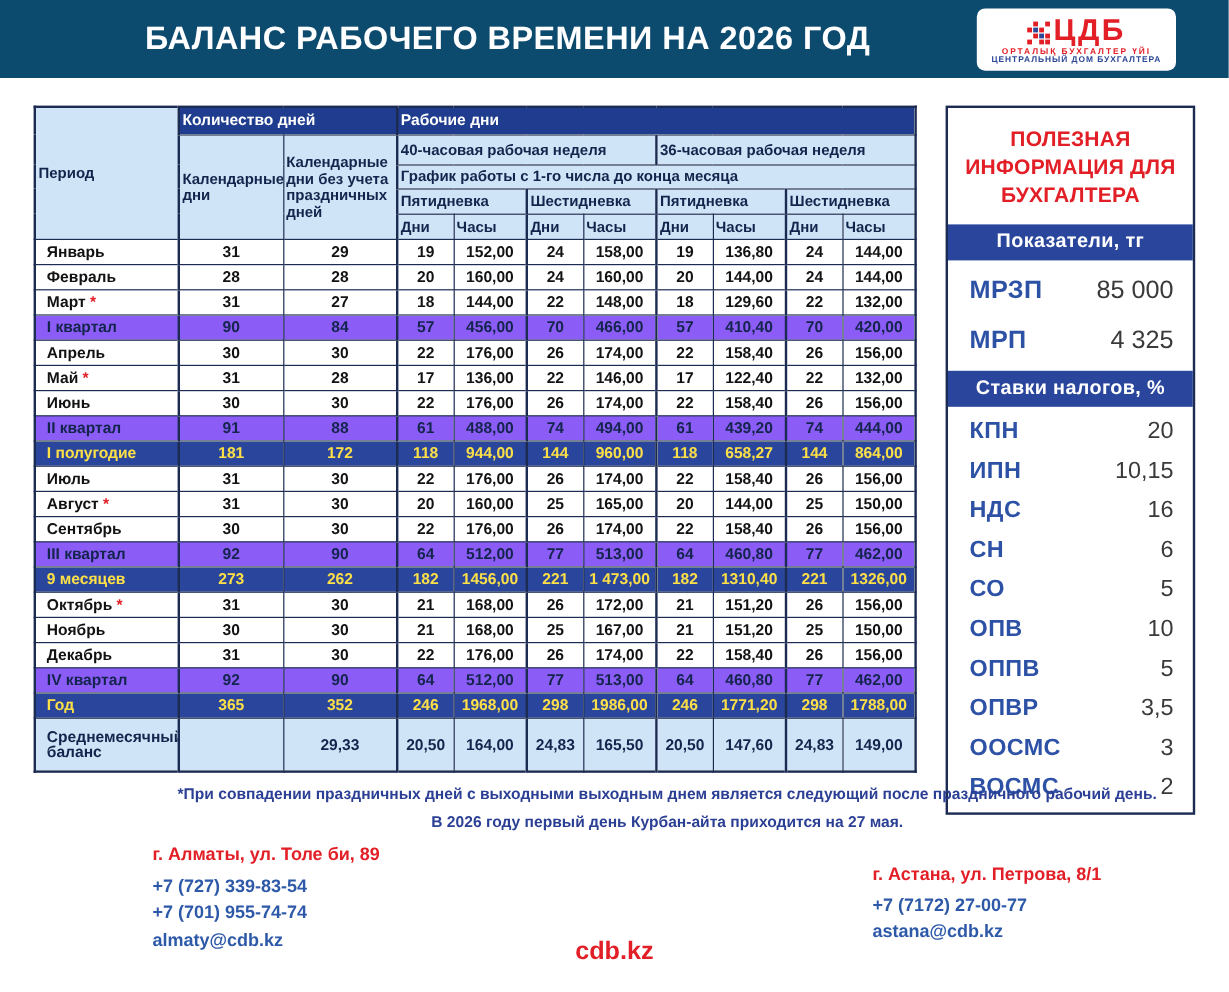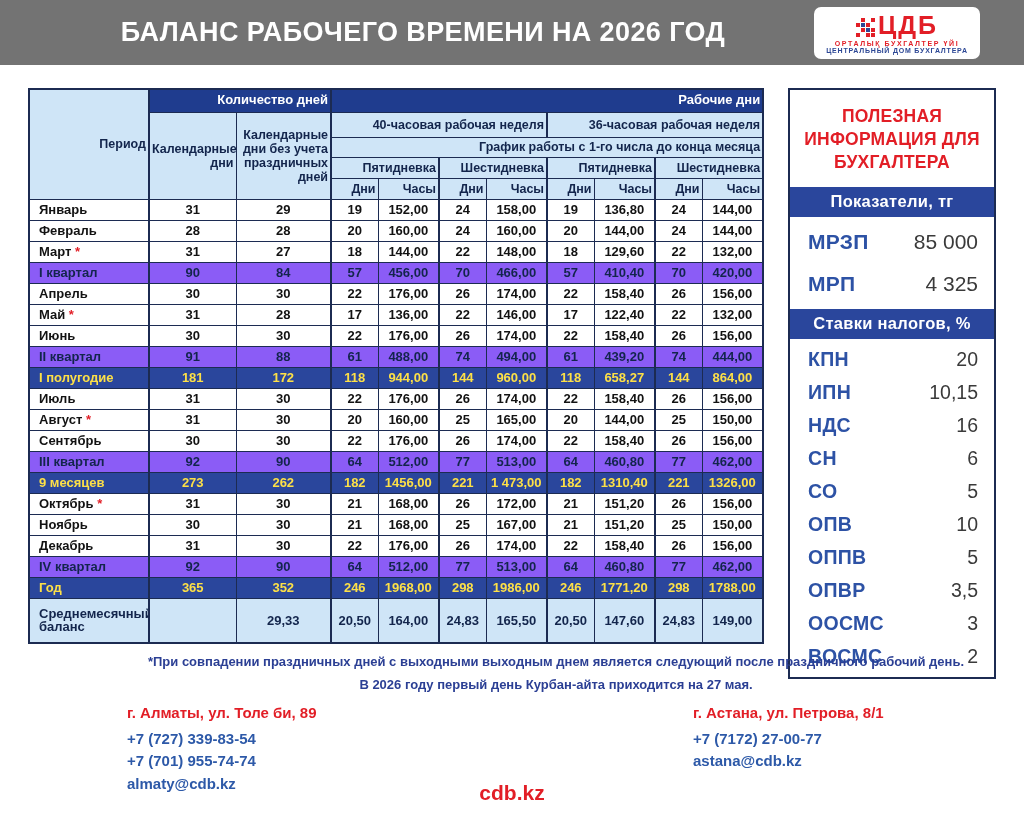--- a/index.html
+++ b/index.html
@@ -8,21 +8,21 @@
     font-family:"Liberation Sans", sans-serif;
     background:#ffffff;
     position:relative;
     overflow:hidden;
   }
   .page { position:absolute; inset:0; width:1024px; height:827px; background:#fff; }
 
   
   .banner {
     position:absolute; top:0; left:0; width:1024px; height:65px;
-    background:#737373; display:flex; align-items:center;padding-left:32px;
+    background:#0c4a6e; display:flex; align-items:center;padding-left:32px;
   }
   .banner h1 {
     flex:1; text-align:center; color:#fff; font-size:27px; font-weight:700;
     letter-spacing:.4px; white-space:nowrap;
   }
   .logo {
     width:166px; height:52px; background:#fff; border-radius:7px;
     margin-right:44px; display:flex; flex-direction:column;
     align-items:center; justify-content:center; padding:3px 4px 2px; flex:0 0 auto;
   }
@@ -39,21 +39,21 @@
   .logo-line1 { color:#e21e26; font-size:7px; font-weight:700; letter-spacing:1.6px; margin-top:2px; white-space:nowrap; }
   .logo-line2 { color:#2c4795; font-size:7px; font-weight:700; letter-spacing:.8px; white-space:nowrap; }
 
   
   .table-wrap { position:absolute; top:88px; left:28px; }
   table { border-collapse:collapse; table-layout:fixed; width:734px; border:2px solid #1c2b52; }
   th, td { border:1px solid #1c2b52; overflow:hidden; }
   .grp { border-left-width:2px; }
   thead th {
     font-weight:700; color:#13254c; background:#cfe5f7;
-    font-size:12.5px; line-height:1.12; text-align:right; padding:1px 2px;
+    font-size:12.5px; line-height:1.12; text-align:left; padding:1px 2px;
   }
   thead th.band { background:#1f3c8e; color:#fff; font-size:13px; height:23px; }
   thead tr.r2 { height:25px; }
   thead tr.r3 { height:20px; }
   thead tr.r4 { height:21px; }
   thead tr.r5 { height:21px; }
   tbody td {
     font-size:13px; font-weight:700; color:#121212; text-align:center;
     height:21px; background:#fff; padding:0 2px; white-space:nowrap;
   }
@@ -85,21 +85,21 @@
 
   
   .notes {
     position:absolute; top:651px; left:0; width:1024px; text-align:center;
     color:#2b3f94; font-weight:700; font-size:13px; line-height:1.75;margin-left:44px;
   }
 
   
   .contact { position:absolute; top:702px; font-size:15px; line-height:1.5; }
   .contact.almaty { left:127px; }
-  .contact.astana { left:693px; }
+  .contact.astana { left:727px;margin-top:16px; }
   .contact .addr { color:#e21e26; font-weight:700; margin-bottom:3px; }
   .contact .phone, .contact .email { color:#2d59a8; font-weight:700; }
 
   .website {
     position:absolute; top:781px; left:0; width:1024px; text-align:center;
     color:#e21e26; font-weight:700; font-size:21px;
   }
 </style>
 </head>
 <body>

